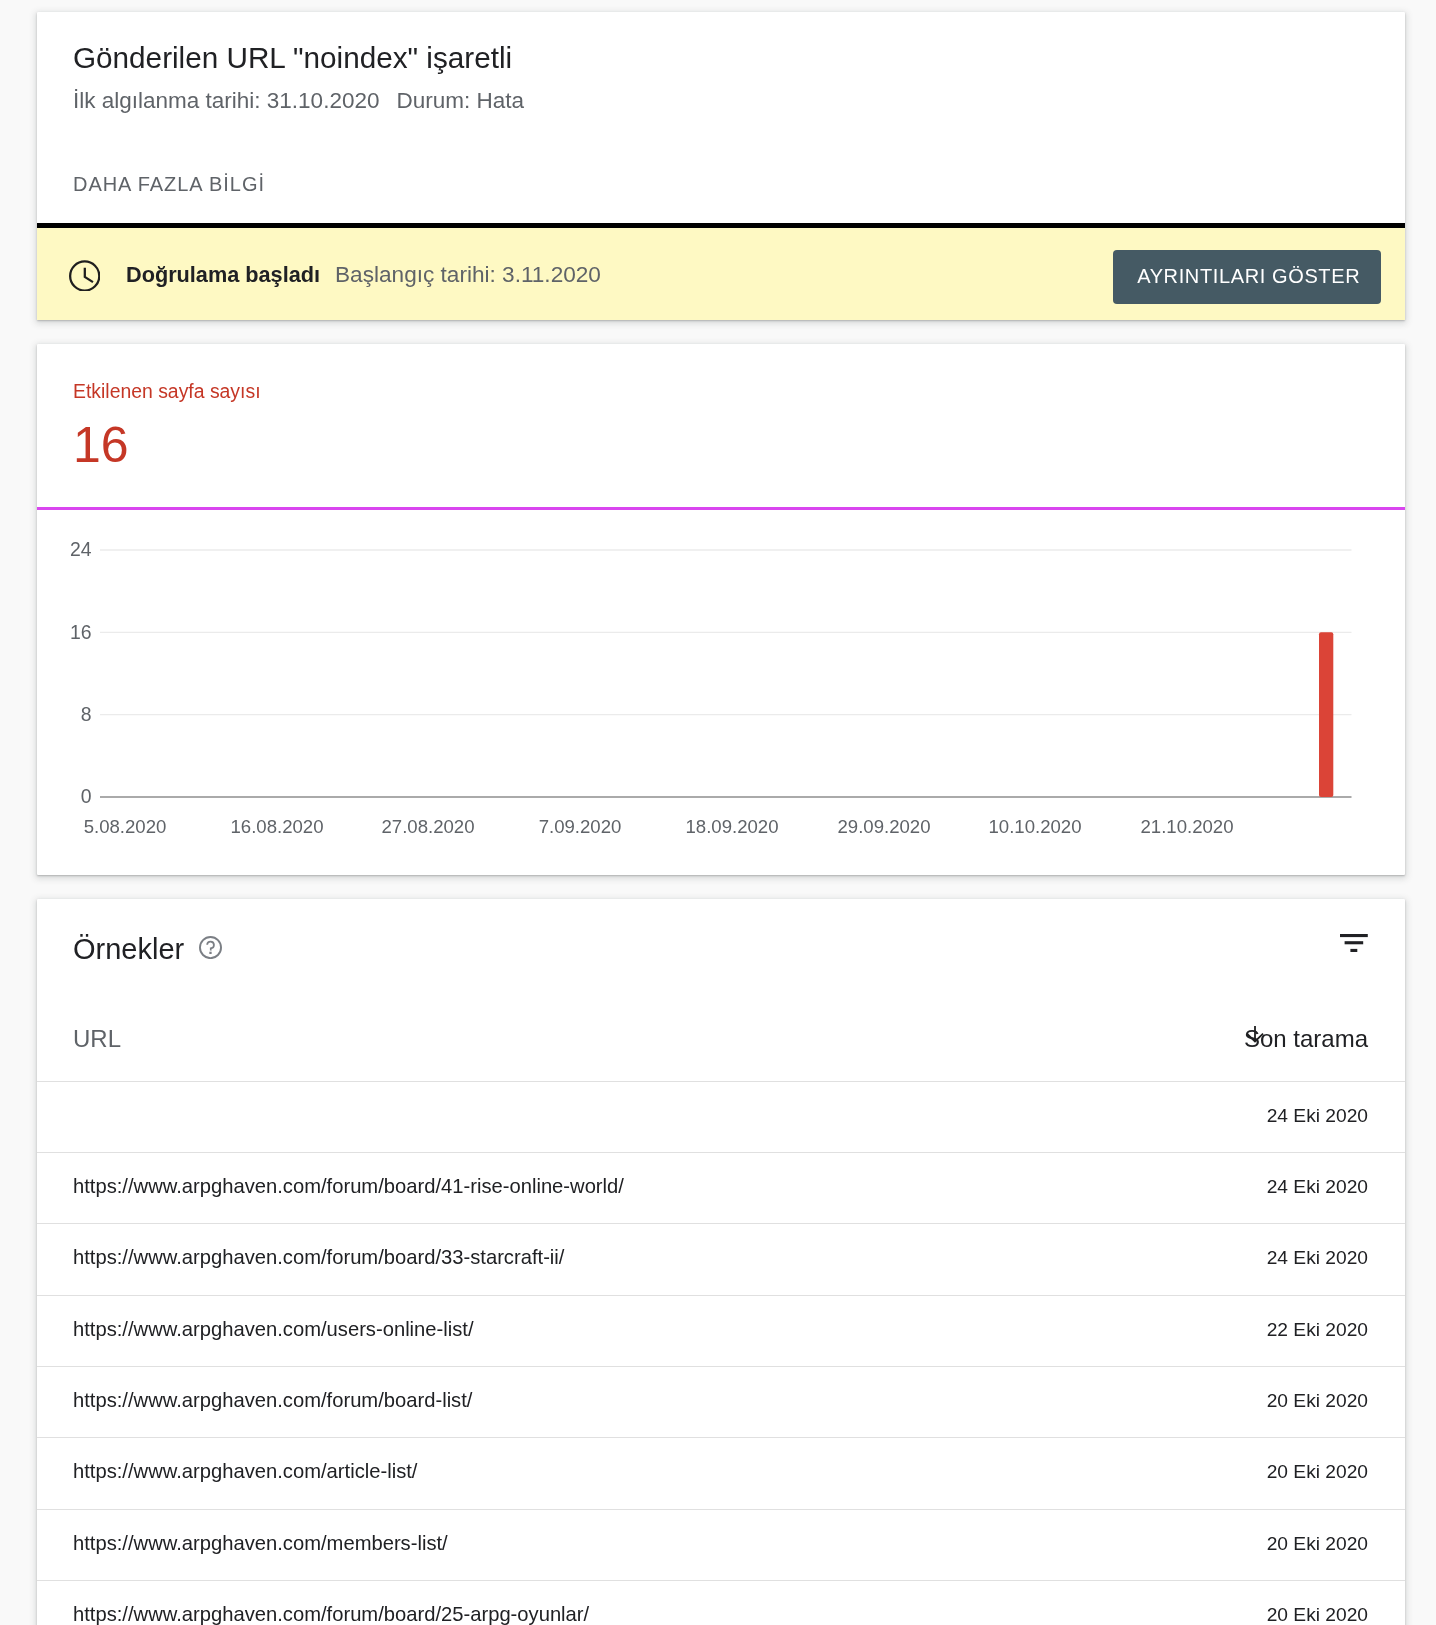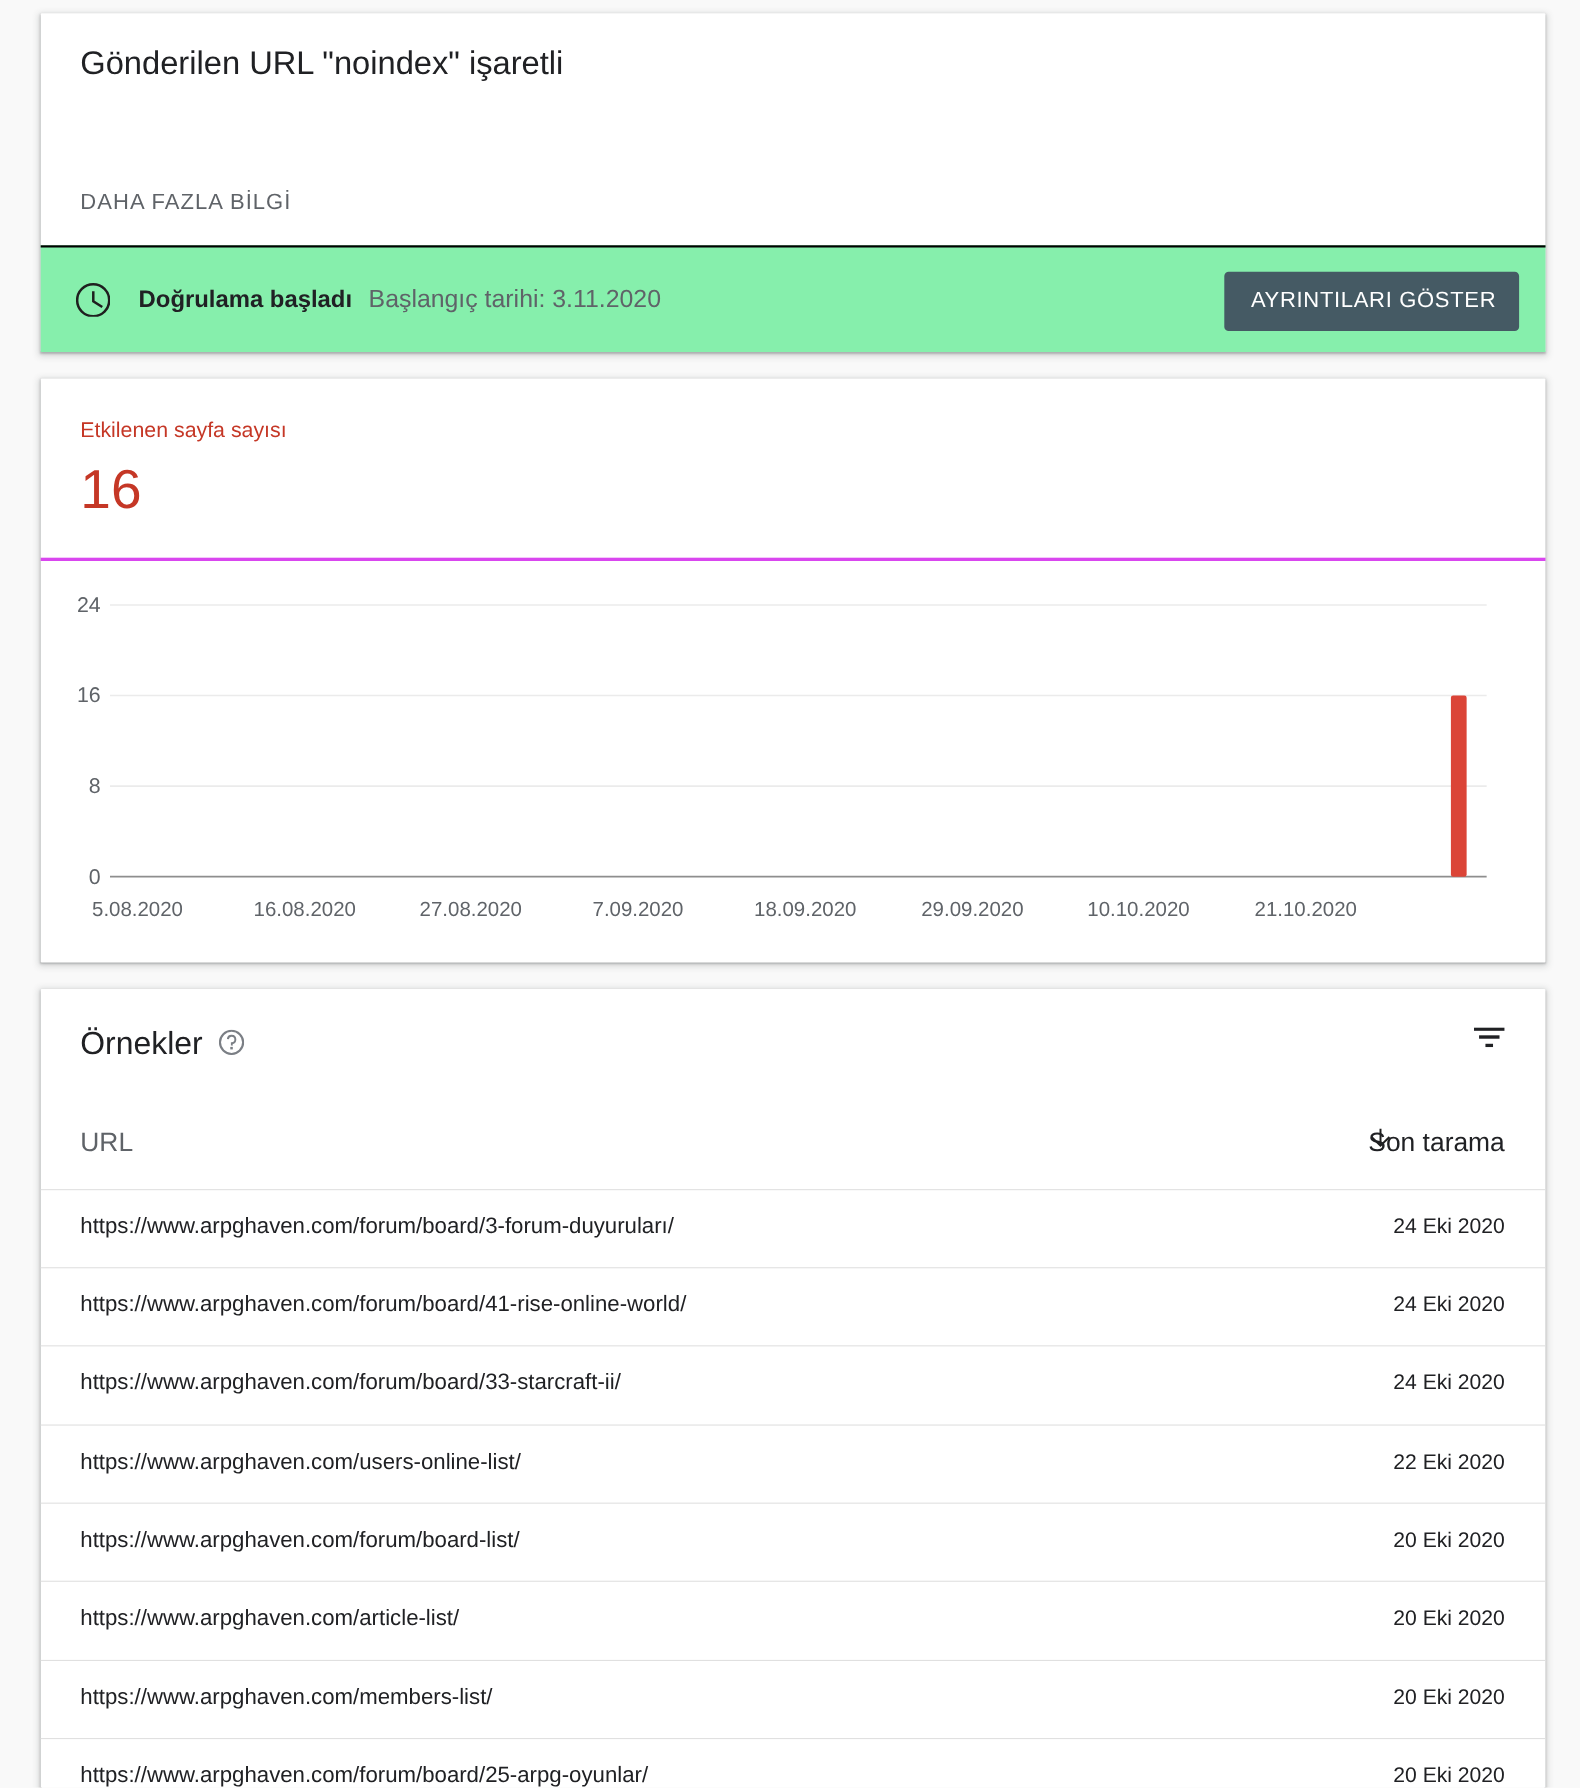--- a/index.html
+++ b/index.html
@@ -31,21 +31,21 @@
     font-size:22.5px;line-height:28px;color:#5f6368;white-space:nowrap;
   }
   .status-sub .gap{display:inline-block;width:17px;}
   .more-info{
     position:absolute;left:36px;top:160px;
     font-size:20px;line-height:24px;letter-spacing:.95px;color:#5f6368;
     cursor:pointer;white-space:nowrap;
   }
   .verif-bar{
     position:absolute;left:0;top:211px;right:0;bottom:0;
-    background:#86efac;border-top:2px solid #000000;
+    background:#fef9c3;border-top:5px solid #000000;
   }
   .clock-icon{position:absolute;left:31.8px;top:32.2px;width:31px;height:31px;}
   .verif-text{
     position:absolute;left:89px;top:32.5px;
     font-size:21.7px;line-height:28px;white-space:nowrap;
   }
   .verif-strong{font-weight:700;color:#202124;}
   .verif-date{color:#5f6368;margin-left:15px;font-size:22.6px;}
   .btn-details{
     position:absolute;left:1076px;top:22px;
@@ -99,20 +99,21 @@
     font-size:19.2px;color:#202124;white-space:nowrap;text-align:right;
   }
 </style>
 </head>
 <body>
 
 <div class="page">
 
   <div class="card" id="card-status">
     <div class="status-title">Gönderilen URL "noindex" işaretli</div>
+    <div class="status-sub"><span>İlk algılanma tarihi: 31.10.2020</span><span class="gap"></span><span>Durum: Hata</span></div>
     <div class="more-info">DAHA FAZLA BİLGİ</div>
 
     <div class="verif-bar">
       <svg class="clock-icon" viewBox="0 0 30 30">
         <circle cx="15.2" cy="15.5" r="14.1" fill="none" stroke-width="2.2" stroke="#1f1f1f"></circle>
         <path d="M15.3 7.6 L15.3 16.4 L23.2 21.4" fill="none" stroke-width="2.2" stroke-linecap="butt" stroke-linejoin="miter" stroke="#1f1f1f"></path>
       </svg>
       <div class="verif-text"><span class="verif-strong">Doğrulama başladı</span><span class="verif-date">Başlangıç tarihi: 3.11.2020</span></div>
       <button class="btn-details">AYRINTILARI GÖSTER</button>
     </div>
@@ -160,21 +161,20 @@
     <rect x="10.4" y="14.9" width="6.9" height="3.1" fill="#202124"></rect>
   </svg>
   <div class="th-url">URL</div>
   <svg class="sort-arrow" viewBox="0 0 18 17">
     <path d="M9 0 L9 15.3 M0.9 7.6 L9 15.5 L17.1 7.6" fill="none" stroke-width="1.8" stroke-linecap="butt" stroke-linejoin="miter" stroke="#1f1f1f"></path>
   </svg>
   <div class="th-crawl">Son tarama</div>
 
   <div class="rows" id="rows">
         <div class="row">
-          <div class="url">https://www.arpghaven.com/forum/board/3-forum-duyuruları/</div>
           <div class="date">24 Eki 2020</div>
         </div>
         <div class="row">
           <div class="url">https://www.arpghaven.com/forum/board/41-rise-online-world/</div>
           <div class="date">24 Eki 2020</div>
         </div>
         <div class="row">
           <div class="url">https://www.arpghaven.com/forum/board/33-starcraft-ii/</div>
           <div class="date">24 Eki 2020</div>
         </div>

